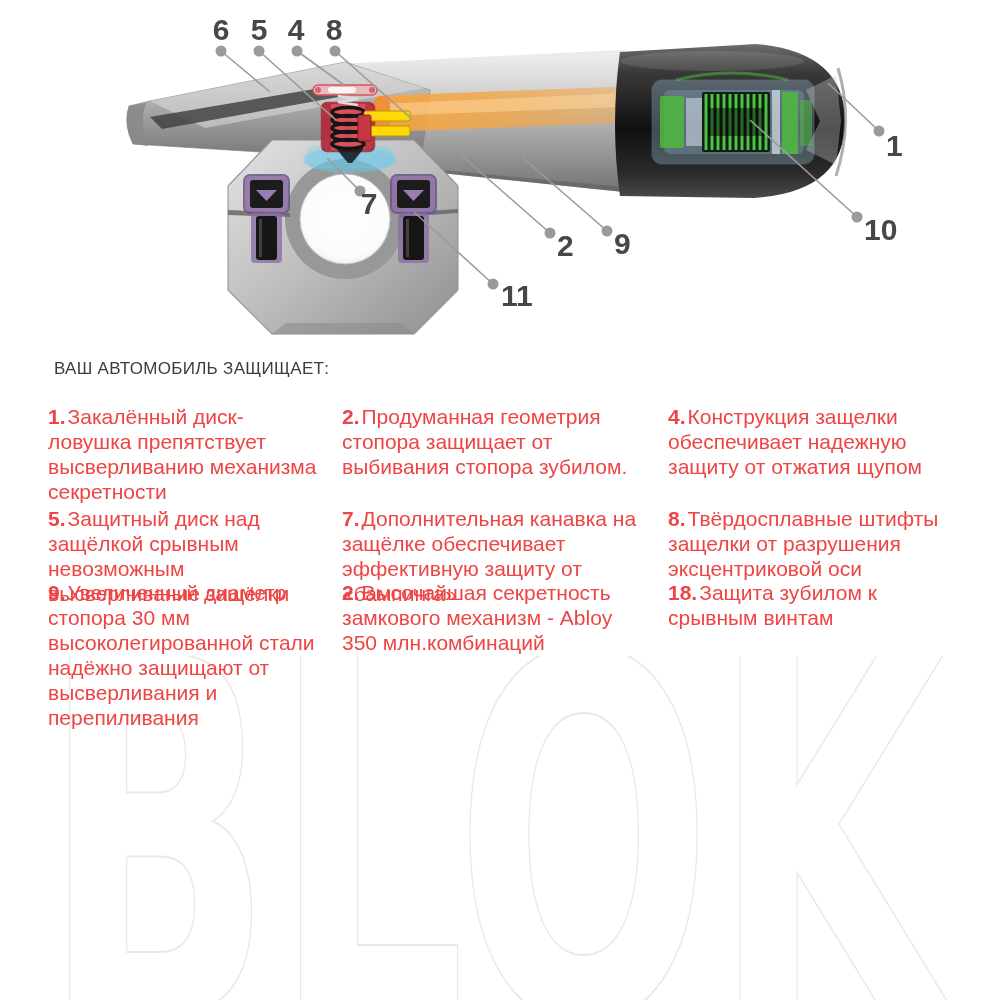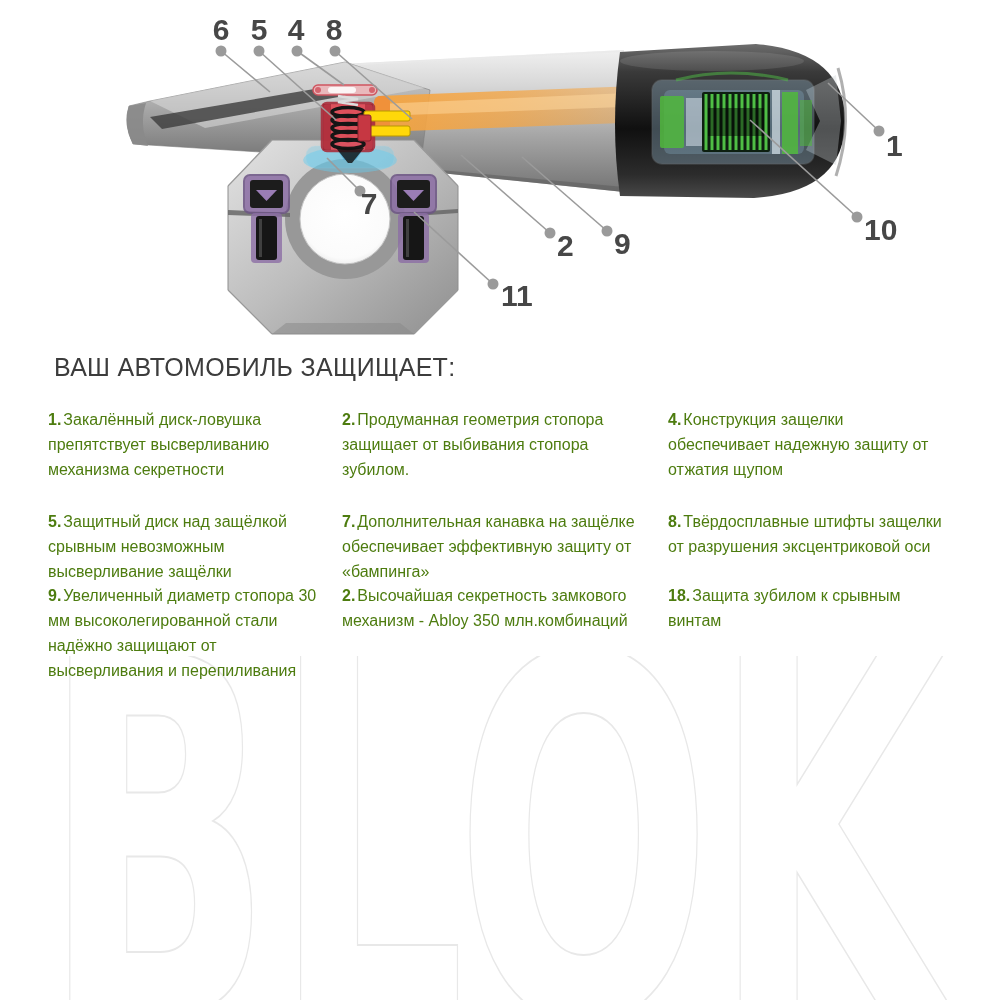--- a/index.html
+++ b/index.html
@@ -5,32 +5,32 @@
   html,body{margin:0;padding:0;}
   body{
     width:1000px;height:1000px;background:#ffffff;overflow:hidden;position:relative;
     font-family:"Liberation Sans",sans-serif;color:#3e3e3e;
   }
   .watermark-wrap{position:absolute;left:40px;top:656px;z-index:0;pointer-events:none;}
   .page{position:relative;z-index:1;}
   .diagram{width:1000px;height:345px;position:relative;}
   .content{padding:0 36px 0 48px;}
   .heading{
-    font-size:25px;font-weight:400;color:#3c3c3c;letter-spacing:.3px;
-    margin:8px 0 0 6px;
+    font-size:17px;font-weight:400;color:#3c3c3c;letter-spacing:.3px;
+    margin:14px 0 0 6px;
   }
   .features{
     margin-top:25px;
     display:grid;
     grid-template-columns:294px 326px 1fr;
     grid-template-rows:102px 74px 78px auto;
     row-gap:0;
   }
   .feature{
-    font-size:16px;line-height:25px;color:#4d7c0f;padding-right:18px;
+    font-size:21px;line-height:25px;color:#ef4444;padding-right:18px;
   }
   .feature .num{font-weight:bold;margin-right:2px;}
   svg text.callout-num{font-family:"Liberation Sans",sans-serif;font-weight:bold;font-size:30px;fill:#474747;}
 </style>
 </head>
 <body>
 
 <div class="watermark-wrap">
   <svg width="920" height="344" viewBox="0 0 920 344">
     <text x="2" y="360" font-family="DejaVu Sans, sans-serif" font-weight="bold" font-size="500" textLength="905" lengthAdjust="spacingAndGlyphs" fill="none" stroke="#e8e8e8" stroke-width="2">BLOK</text>

